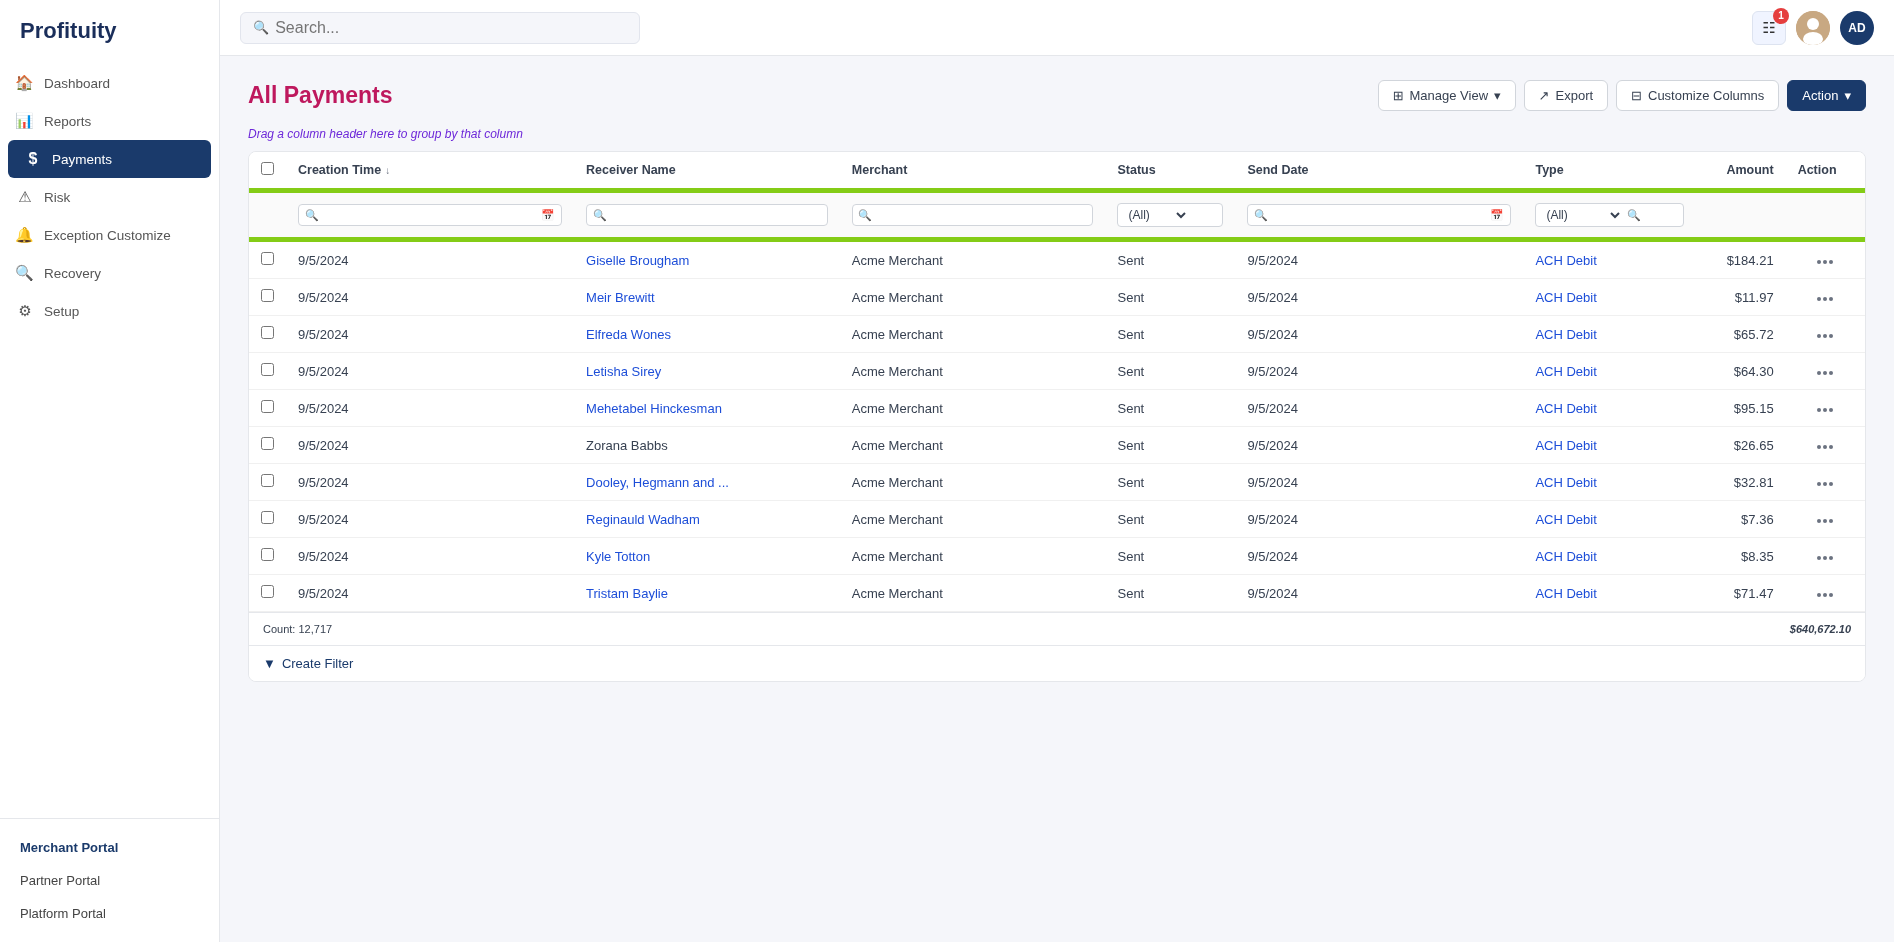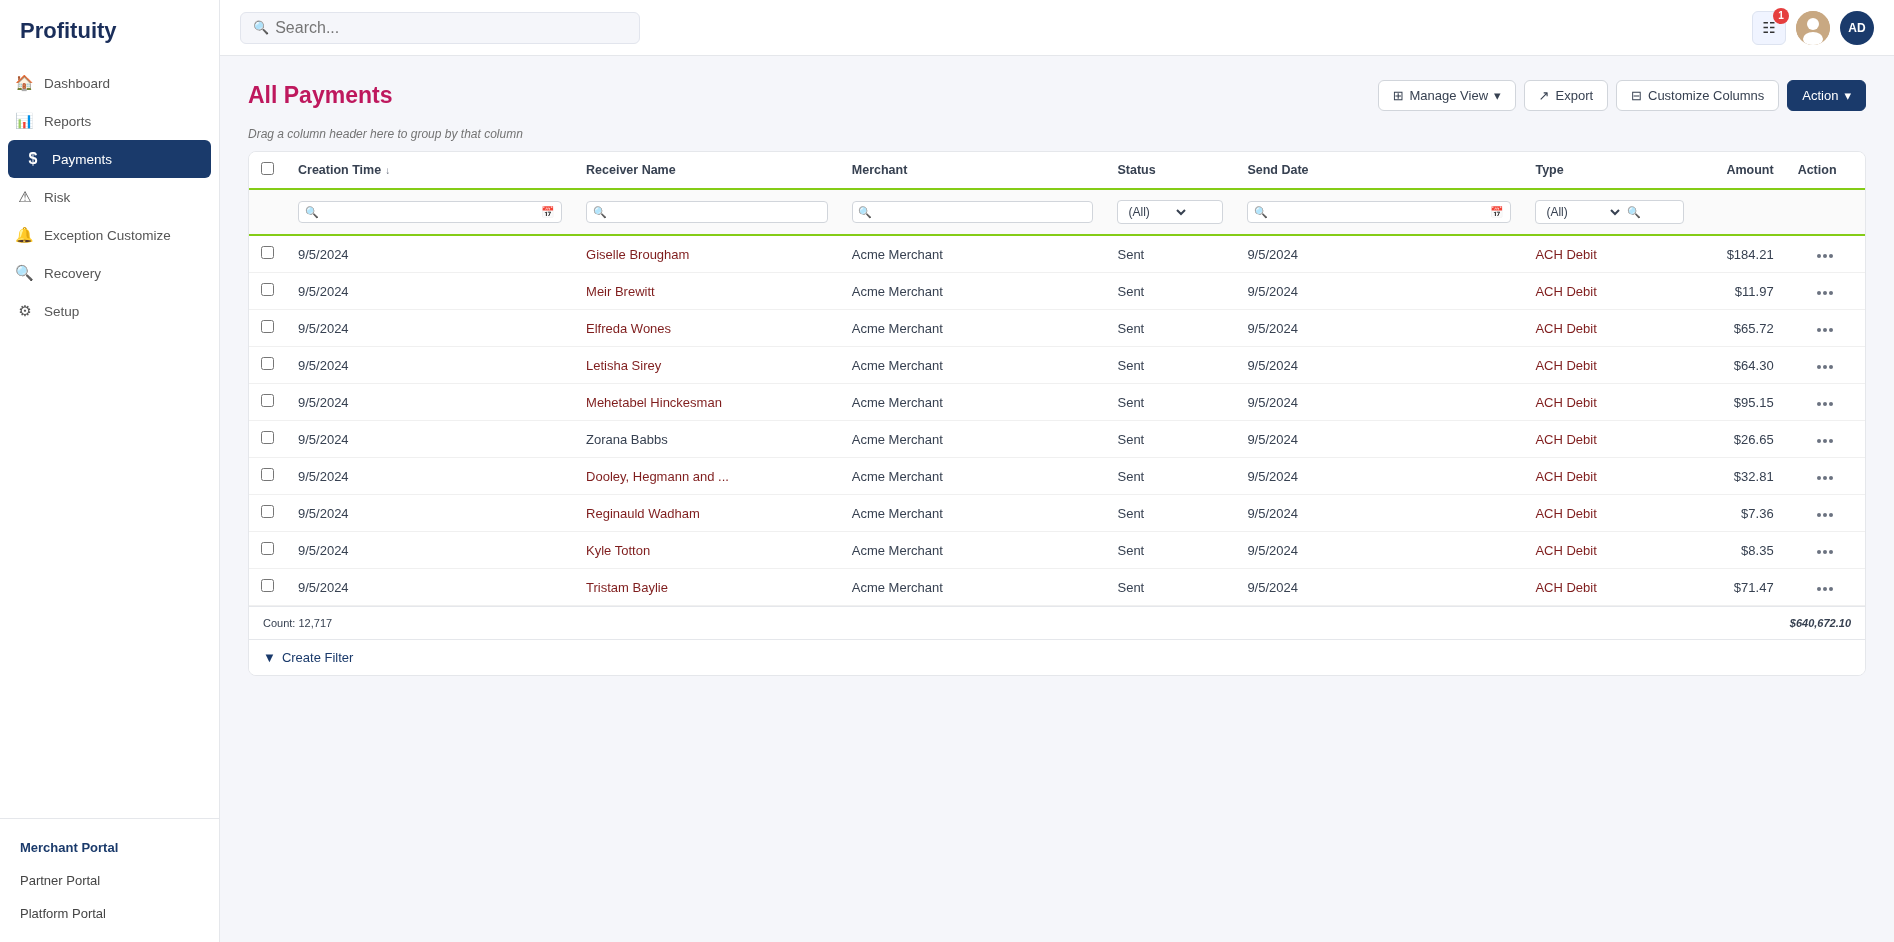--- a/index.html
+++ b/index.html
@@ -174,39 +174,39 @@
       font-weight: 500;
     }
     .btn-primary {
       background: #1a3a6b;
       color: #fff;
       border-color: #1a3a6b;
     }
 
     .drag-hint {
       font-size: 12px;
-      color: #737373;
+      color: #6d28d9;
       margin-bottom: 10px;
       font-style: italic;
     }
 
     
     .table-container {
       background: #fff;
       border-radius: 8px;
       border: 1px solid #e5e7eb;
       overflow: hidden;
     }
     .payments-table {
       width: 100%;
       border-collapse: collapse;
     }
     .payments-table thead tr {
       background: #fff;
-      border-bottom: 2px solid #84cc16;
+      border-bottom: 5px solid #84cc16;
     }
     .payments-table th {
       padding: 10px 12px;
       text-align: left;
       font-size: 12.5px;
       font-weight: 600;
       color: #374151;
       white-space: nowrap;
       border-bottom: 1px solid #e5e7eb;
     }
@@ -261,21 +261,21 @@
 
     
     .payments-table tbody tr {
       border-bottom: 1px solid #f0f0f0;
     }
     .payments-table td {
       padding: 10px 12px;
       font-size: 13px;
       color: #374151;
     }
-    .payments-table td.link-cell { color: #7f1d1d; cursor: pointer; }
+    .payments-table td.link-cell { color: #1d4ed8; cursor: pointer; }
     .payments-table td.amount-cell { text-align: right; color: #374151; }
     .payments-table td.action-cell { text-align: center; }
     .checkbox-cell { width: 32px; text-align: center; }
 
     .three-dots {
       display: inline-flex;
       gap: 2px;
       cursor: pointer;
       padding: 4px 6px;
       border-radius: 4px;

